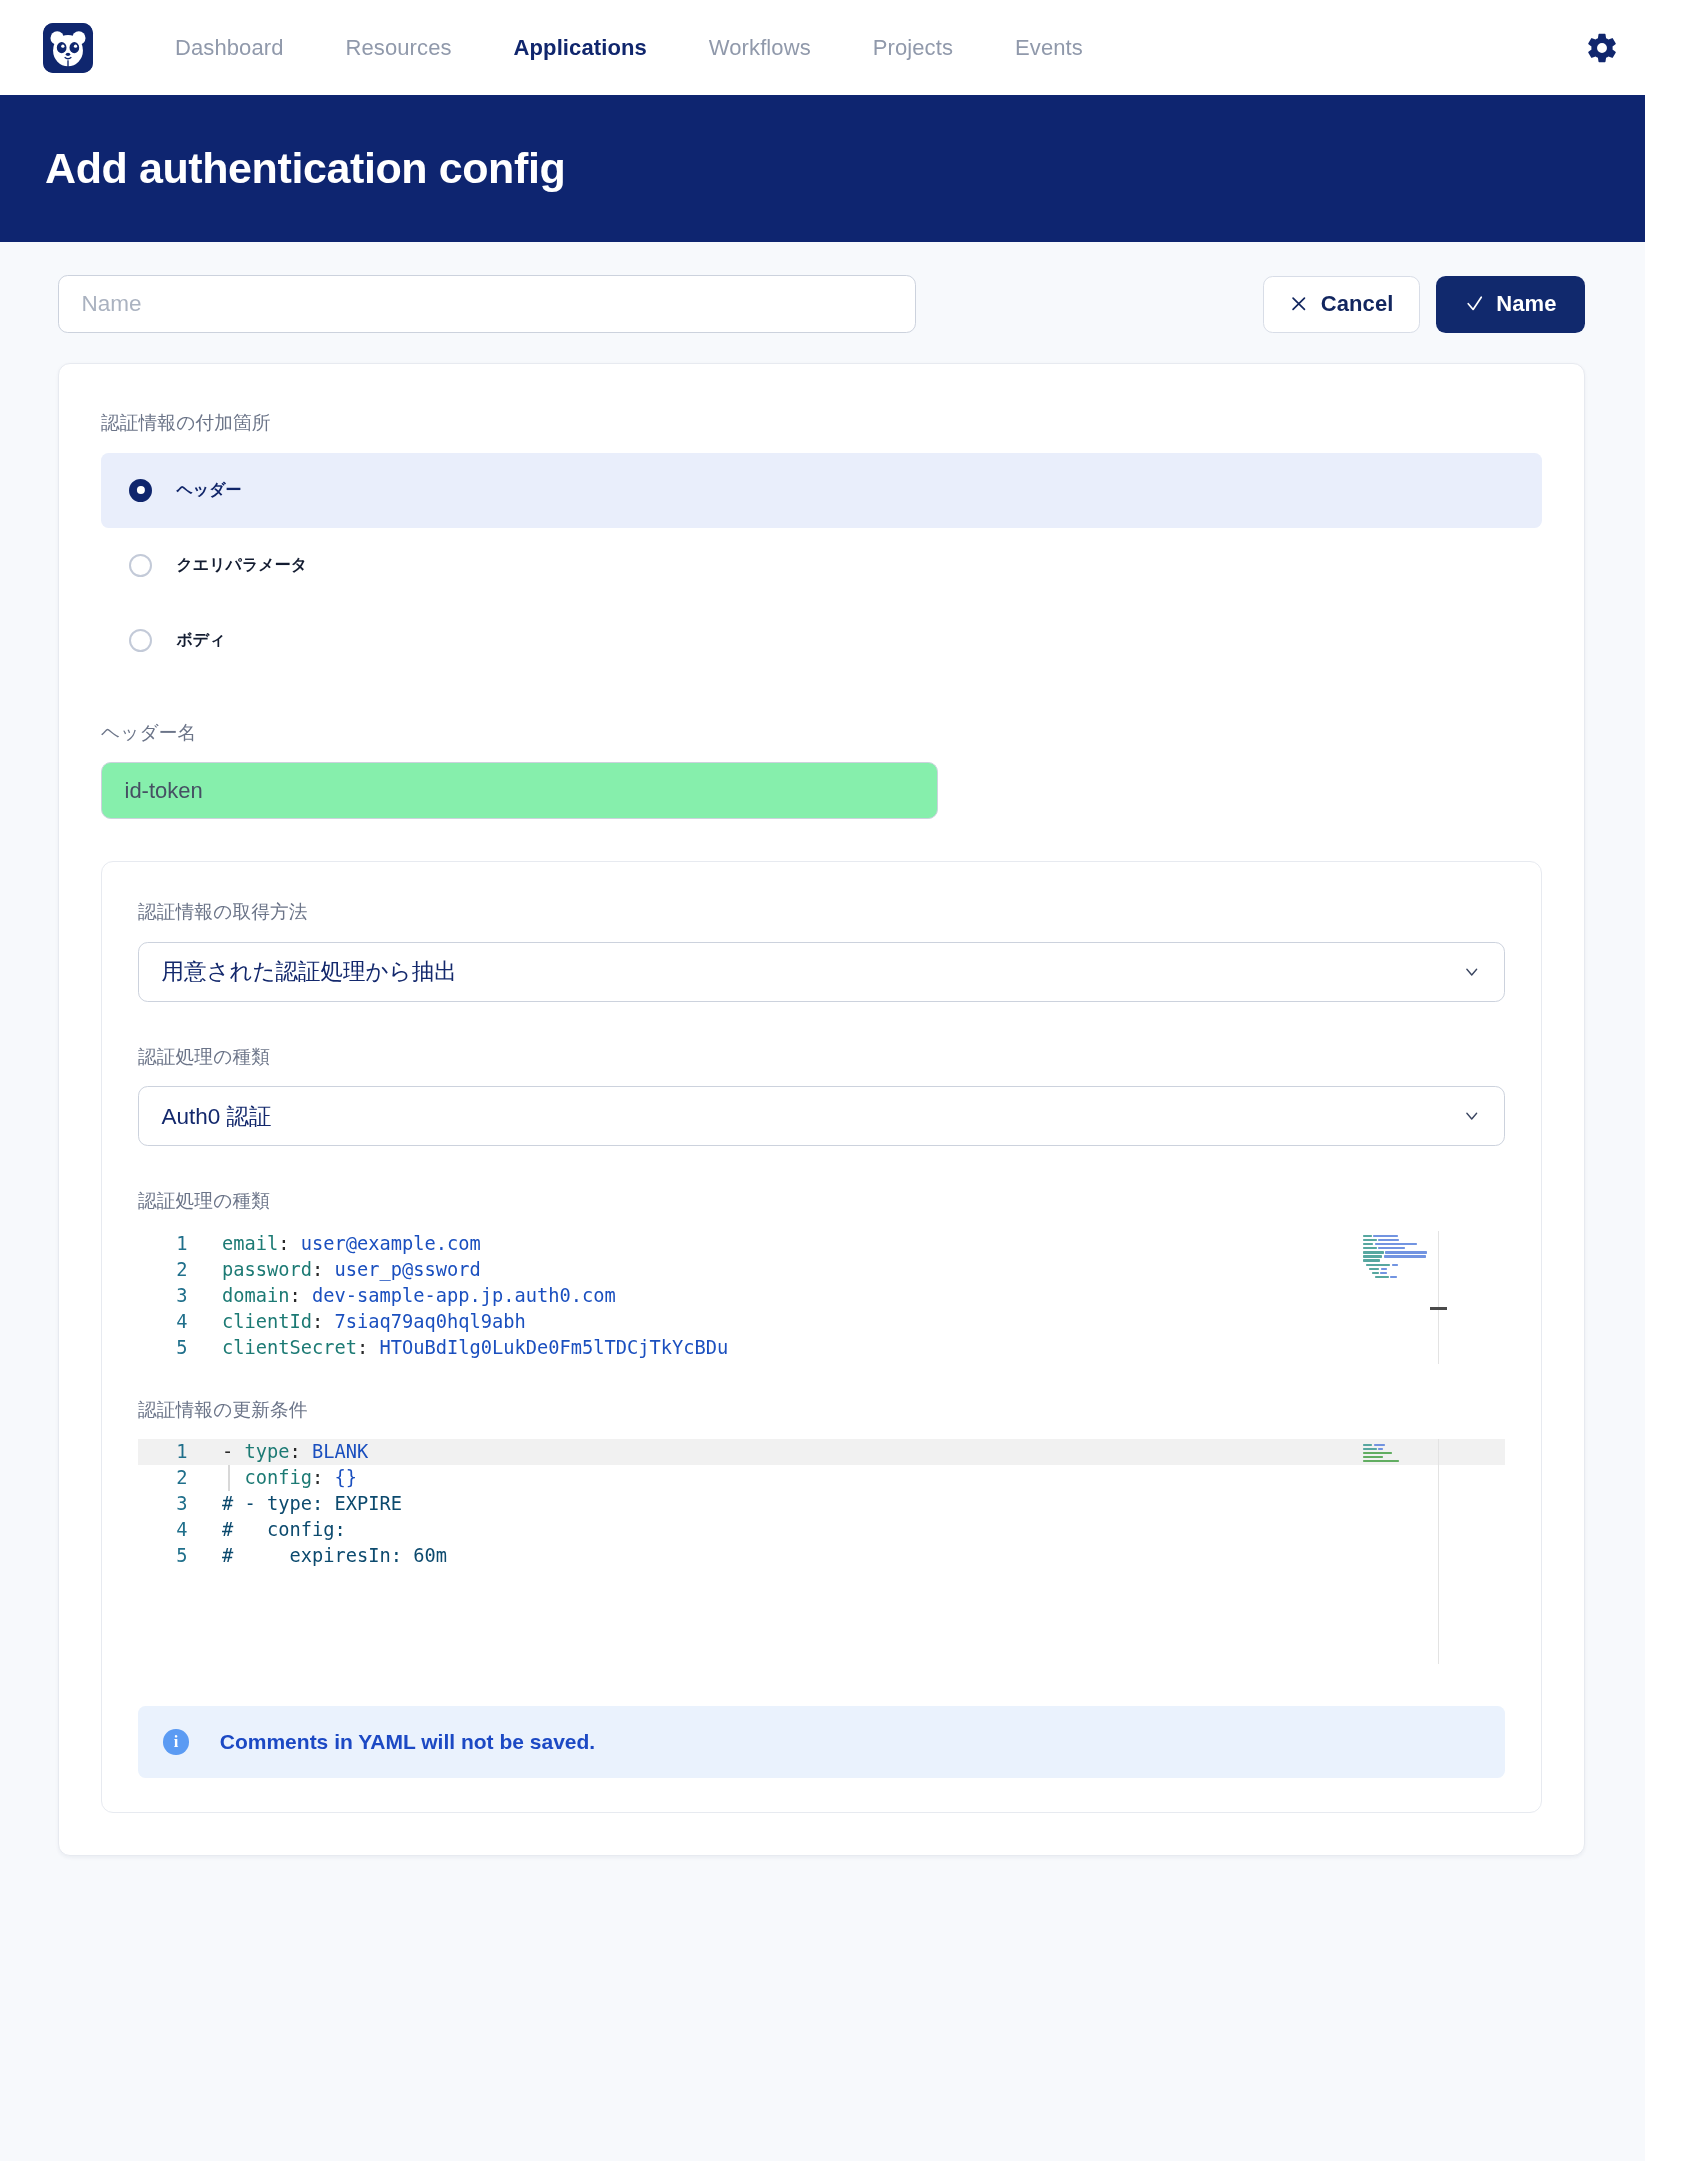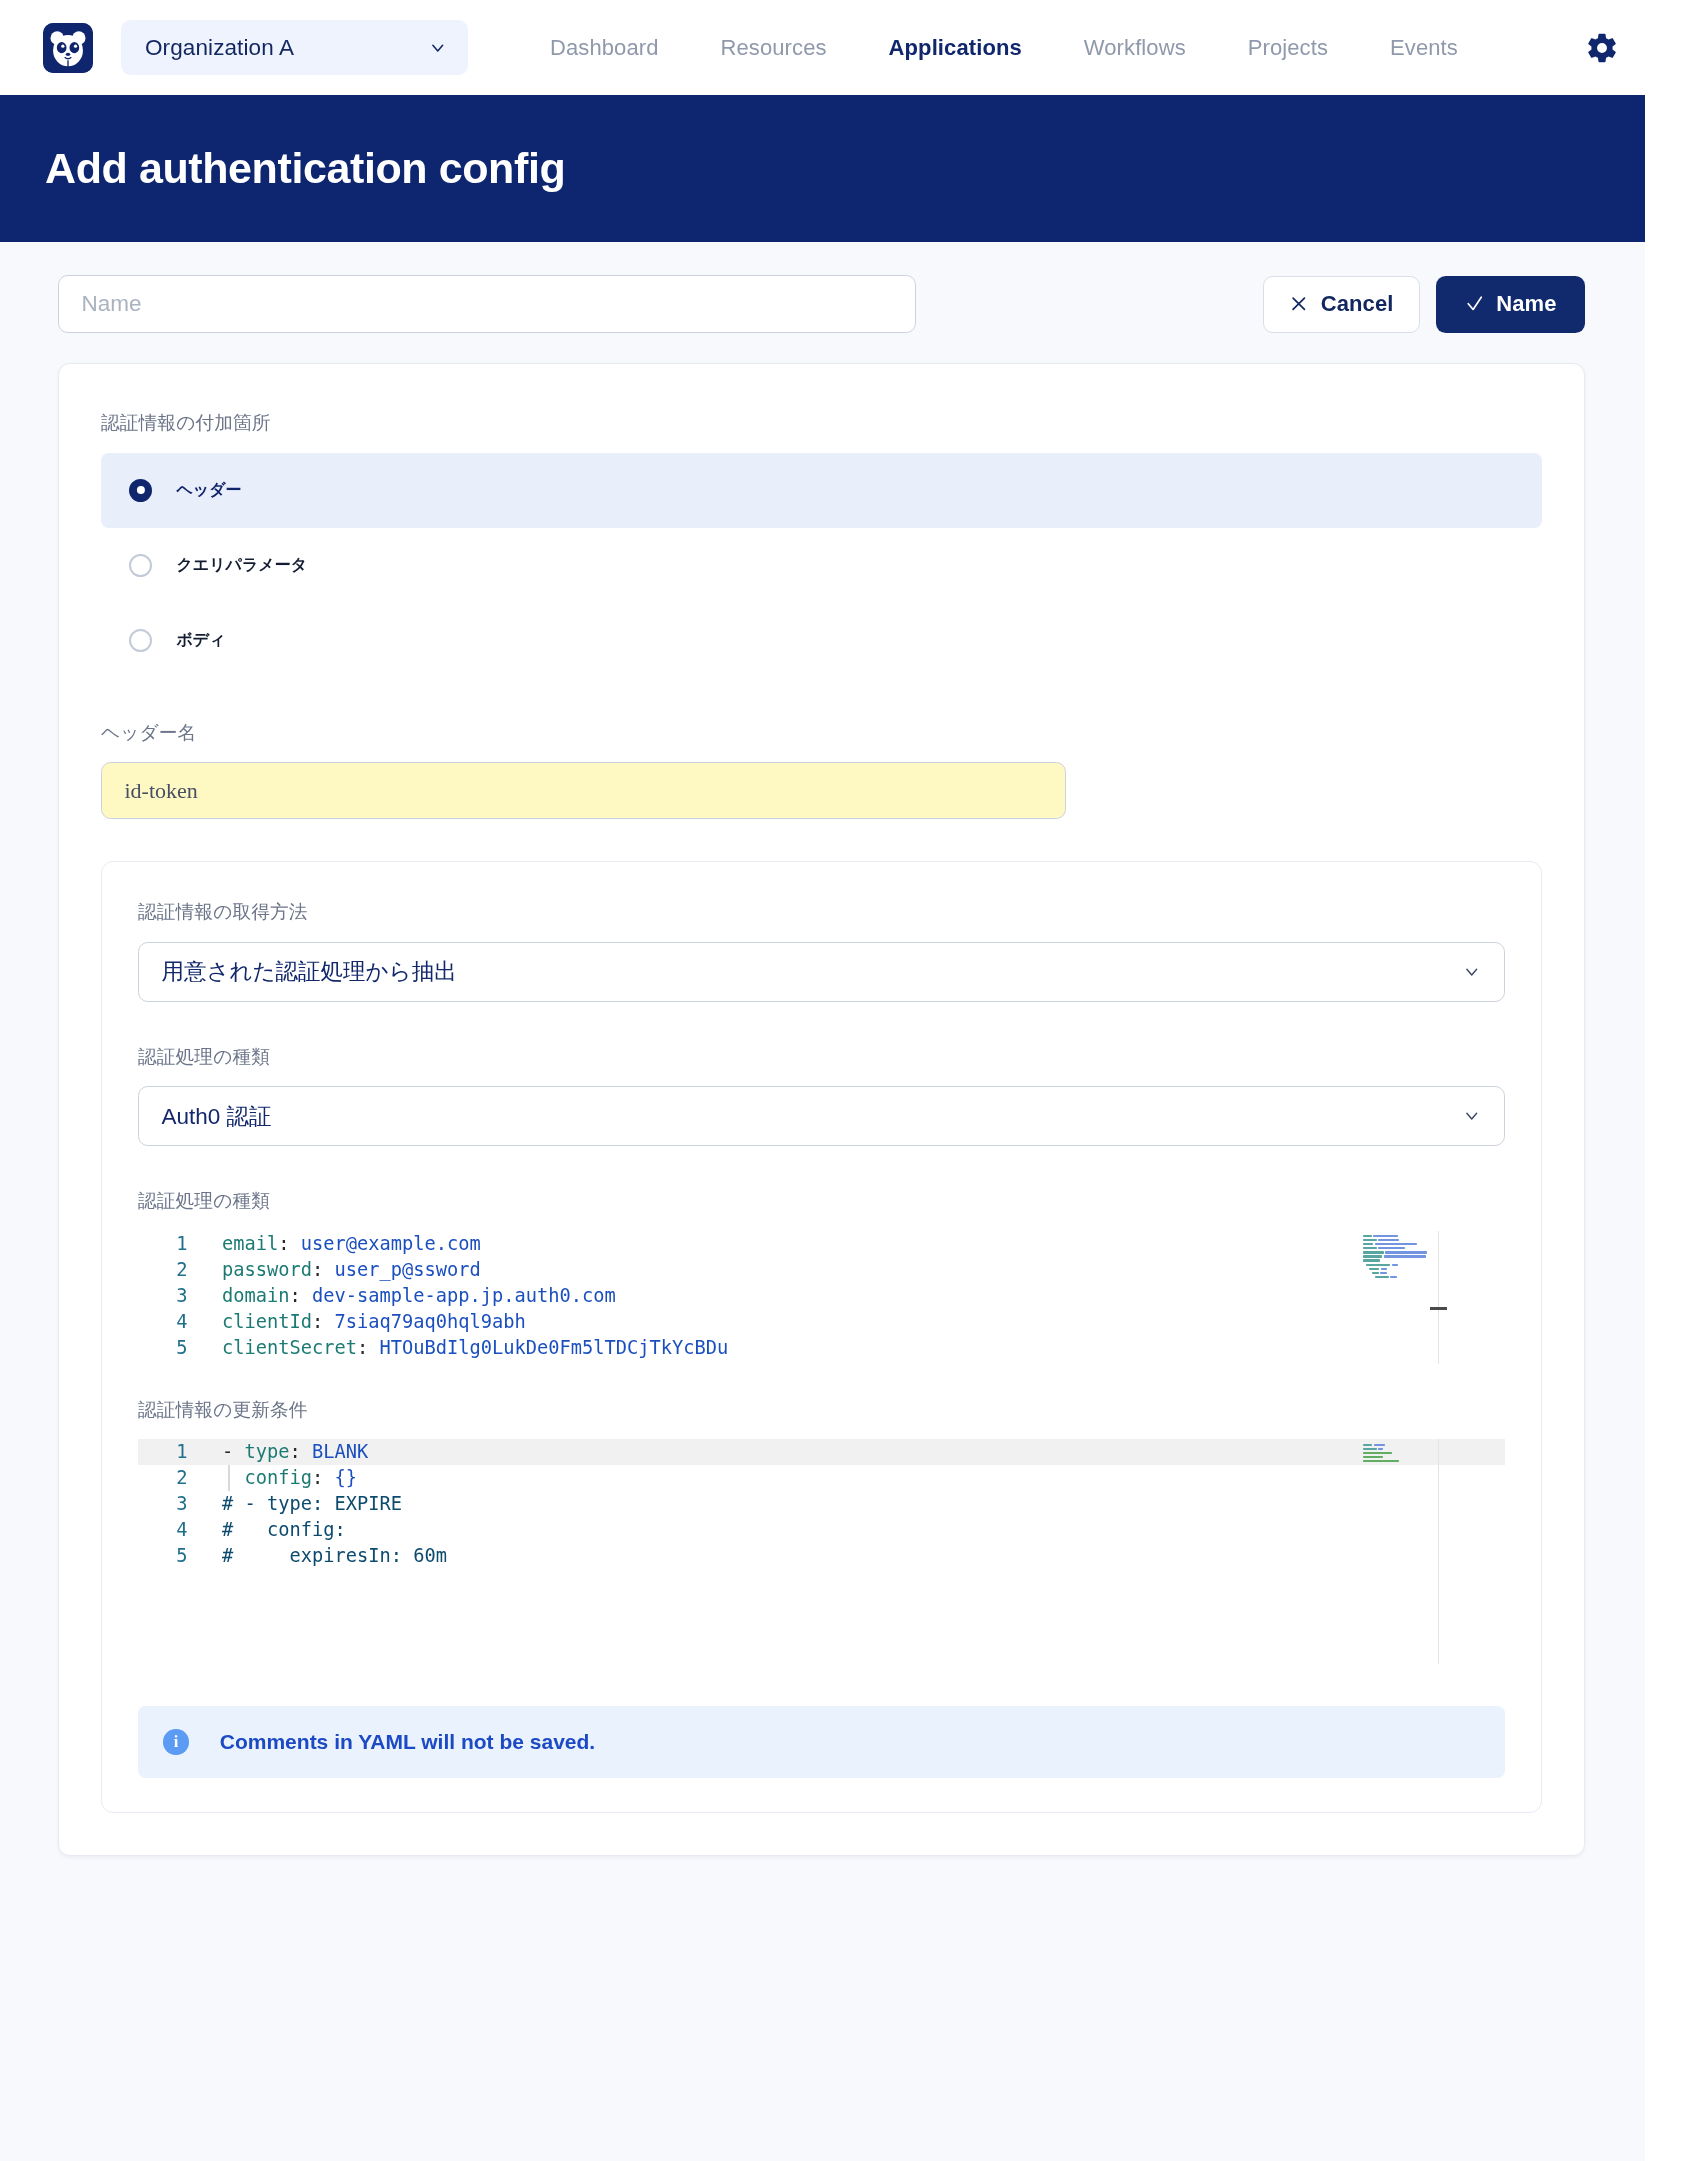--- a/index.html
+++ b/index.html
@@ -209,28 +209,28 @@
   .radio-text {
     margin-left: 24px;
     font-size: 16px;
     color: #131c31;
     font-weight: 700;
   }
   .radio-row.selected .radio-text { color: #102569; }
 
   
   .small-input {
-    width: 965px; height: 57px;
+    width: 837px; height: 57px;
     border: 1.5px solid #ccd2dd;
     border-radius: 9.7px;
-    background: #fef9c3;
+    background: #86efac;
     font-size: 22px;
     color: #464f63;
     padding: 0 22.5px;
-    font-family: Liberation Serif, serif;
+    font-family: Liberation Sans, sans-serif;
     outline: none;
   }
   .block { margin-bottom: 42px; }
 
   
   .seg-row { display: flex; gap: 19.5px; }
   .seg {
     flex: 1 1 0;
     height: 60px;
     border-radius: 8.2px;
@@ -393,26 +393,20 @@
         <ellipse cx="25" cy="33" rx="6.5" ry="7.5" fill="#0f266e"></ellipse>
         <ellipse cx="42" cy="33" rx="6.5" ry="7.5" fill="#0f266e"></ellipse>
         <circle cx="26.6" cy="31" r="2.2" fill="#ffffff"></circle>
         <circle cx="43.6" cy="31" r="2.2" fill="#ffffff"></circle>
         <ellipse cx="33.5" cy="42" rx="3" ry="2.2" fill="#0f266e"></ellipse>
         <path d="M29 46 q4.5 4 9 0" stroke="#0f266e" stroke-width="1.8" fill="none"></path>
         <rect x="32.6" y="50" width="1.8" height="10" fill="#0f266e"></rect>
       </svg>
     </div>
 
-    <div class="org-select">
-      <span class="label">Organization A</span>
-      <svg class="chev" viewBox="0 0 24 24">
-        <path d="M6 9l6 7 6-7" stroke="#12265f" stroke-width="1.9" fill="none" stroke-linecap="round" stroke-linejoin="round"></path>
-      </svg>
-    </div>
 
     <nav class="navlinks">
       <span class="navlink">Dashboard</span>
       <span class="navlink">Resources</span>
       <span class="navlink active">Applications</span>
       <span class="navlink">Workflows</span>
       <span class="navlink">Projects</span>
       <span class="navlink">Events</span>
     </nav>
 

